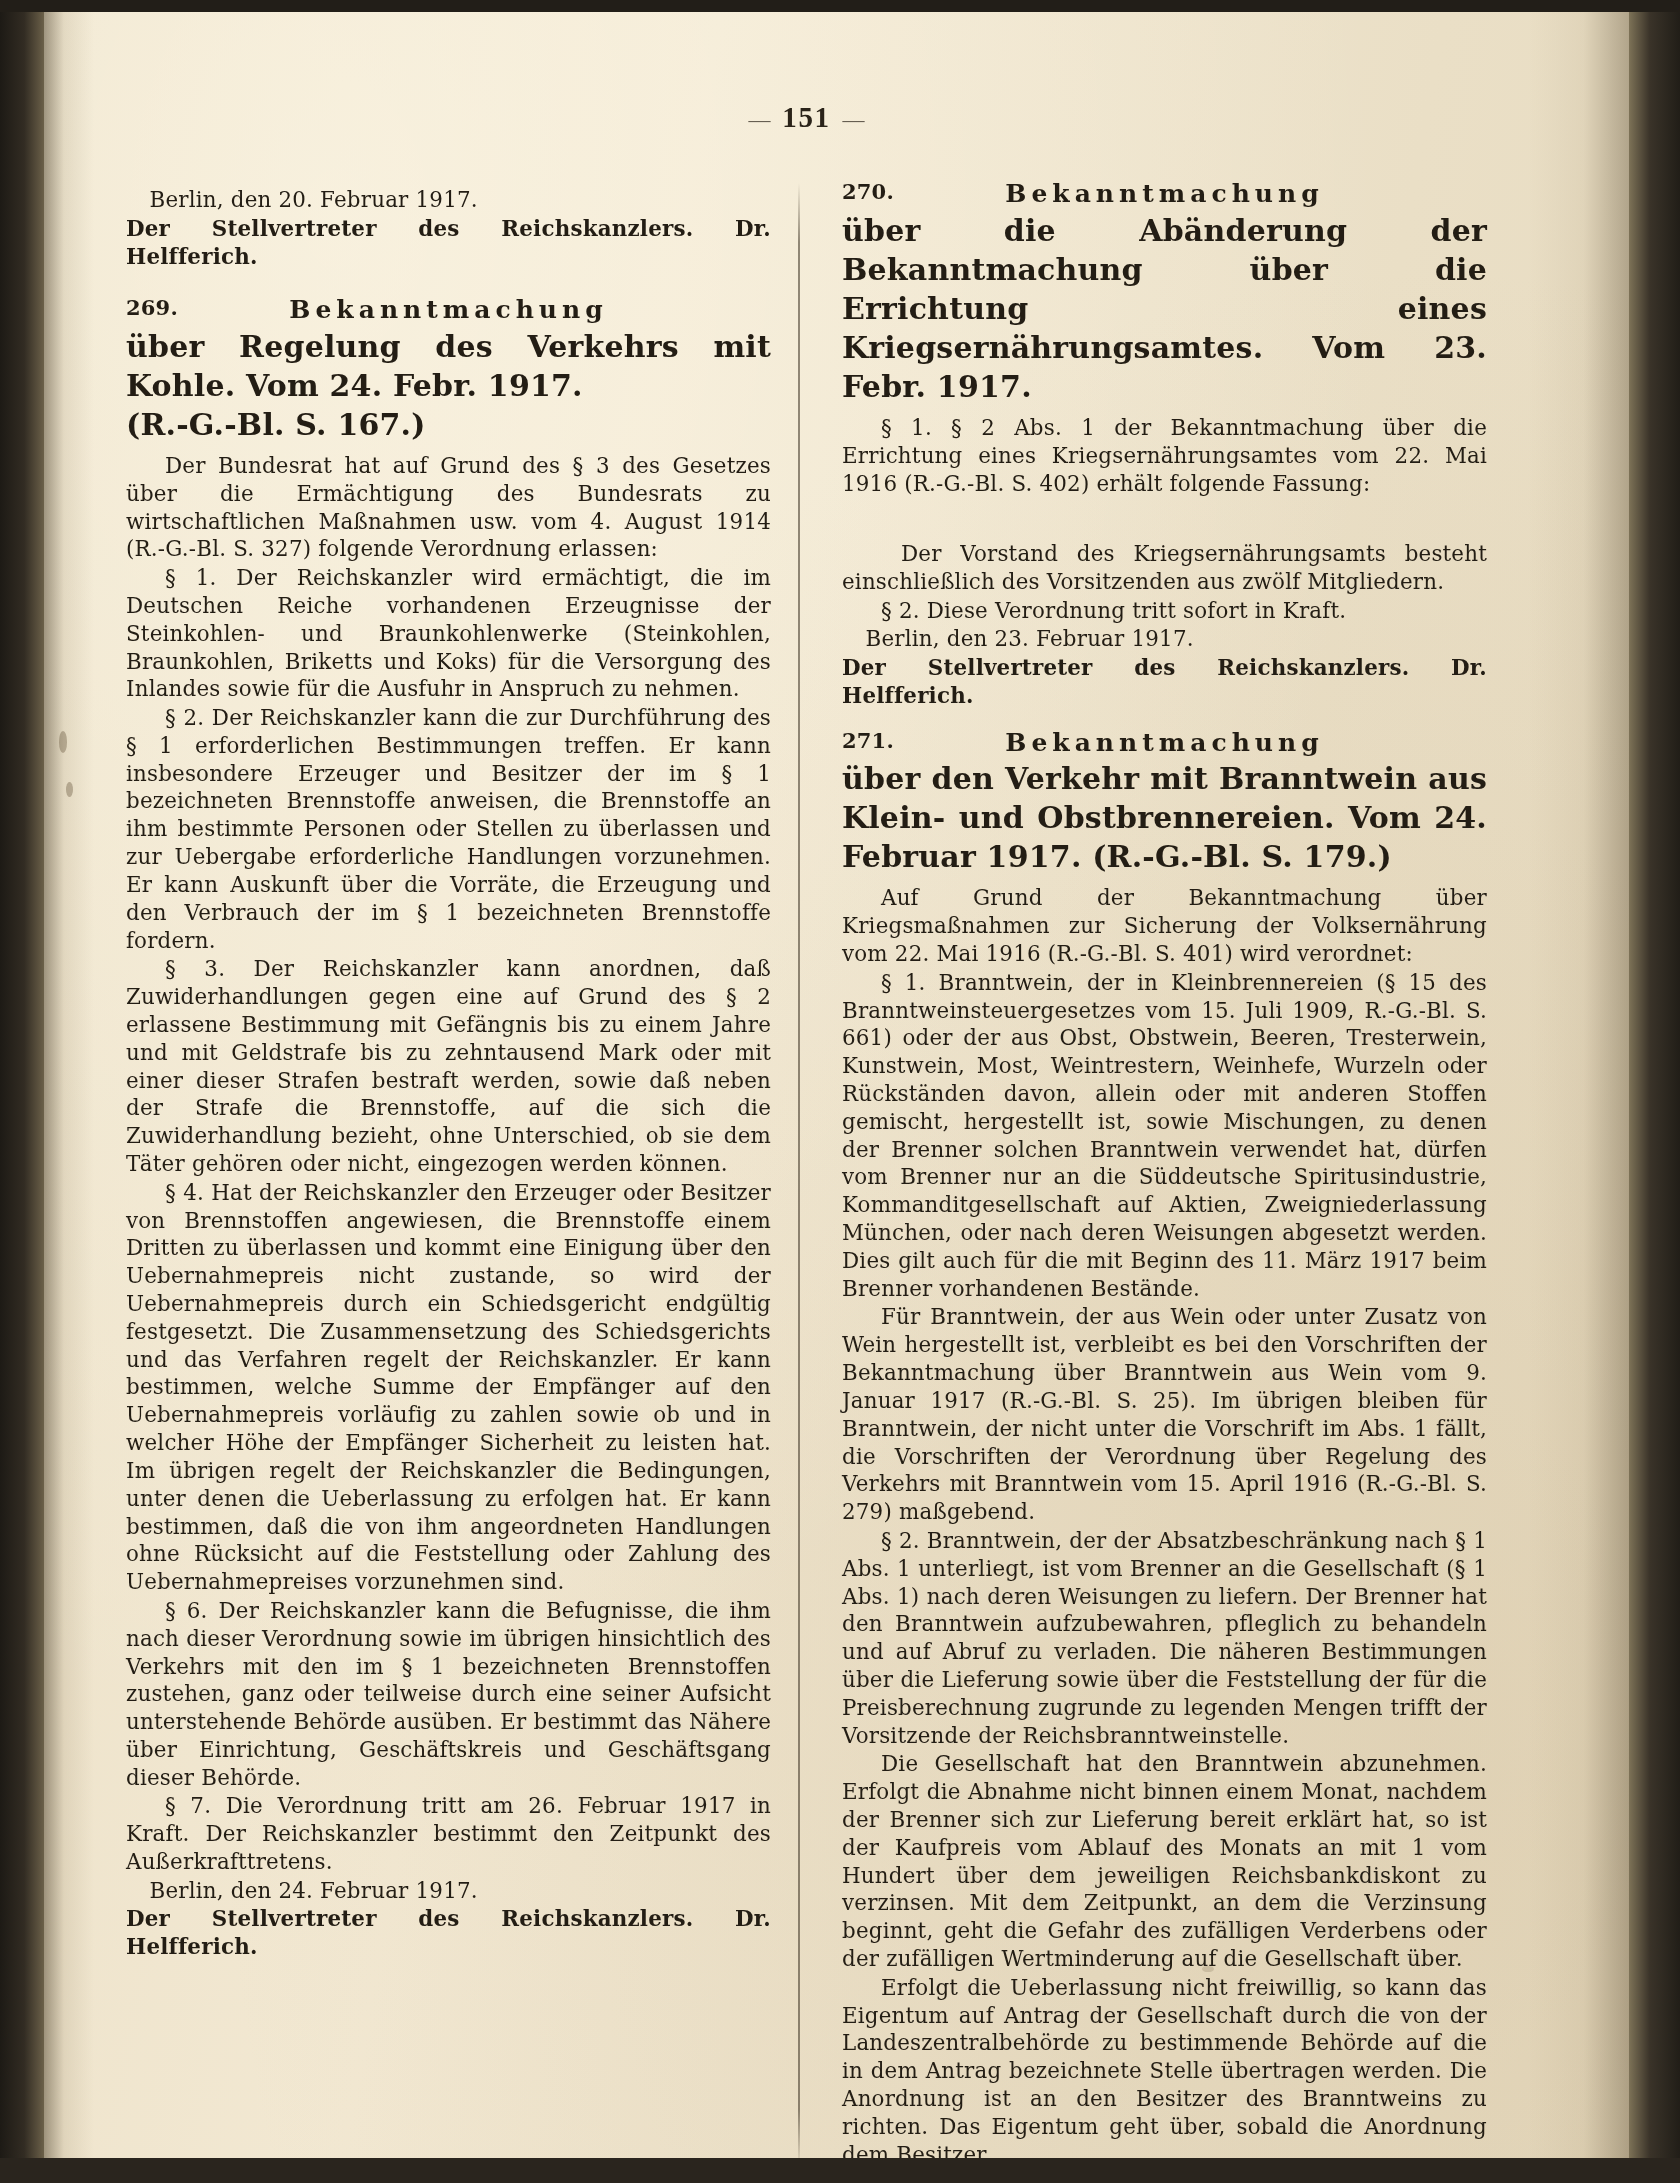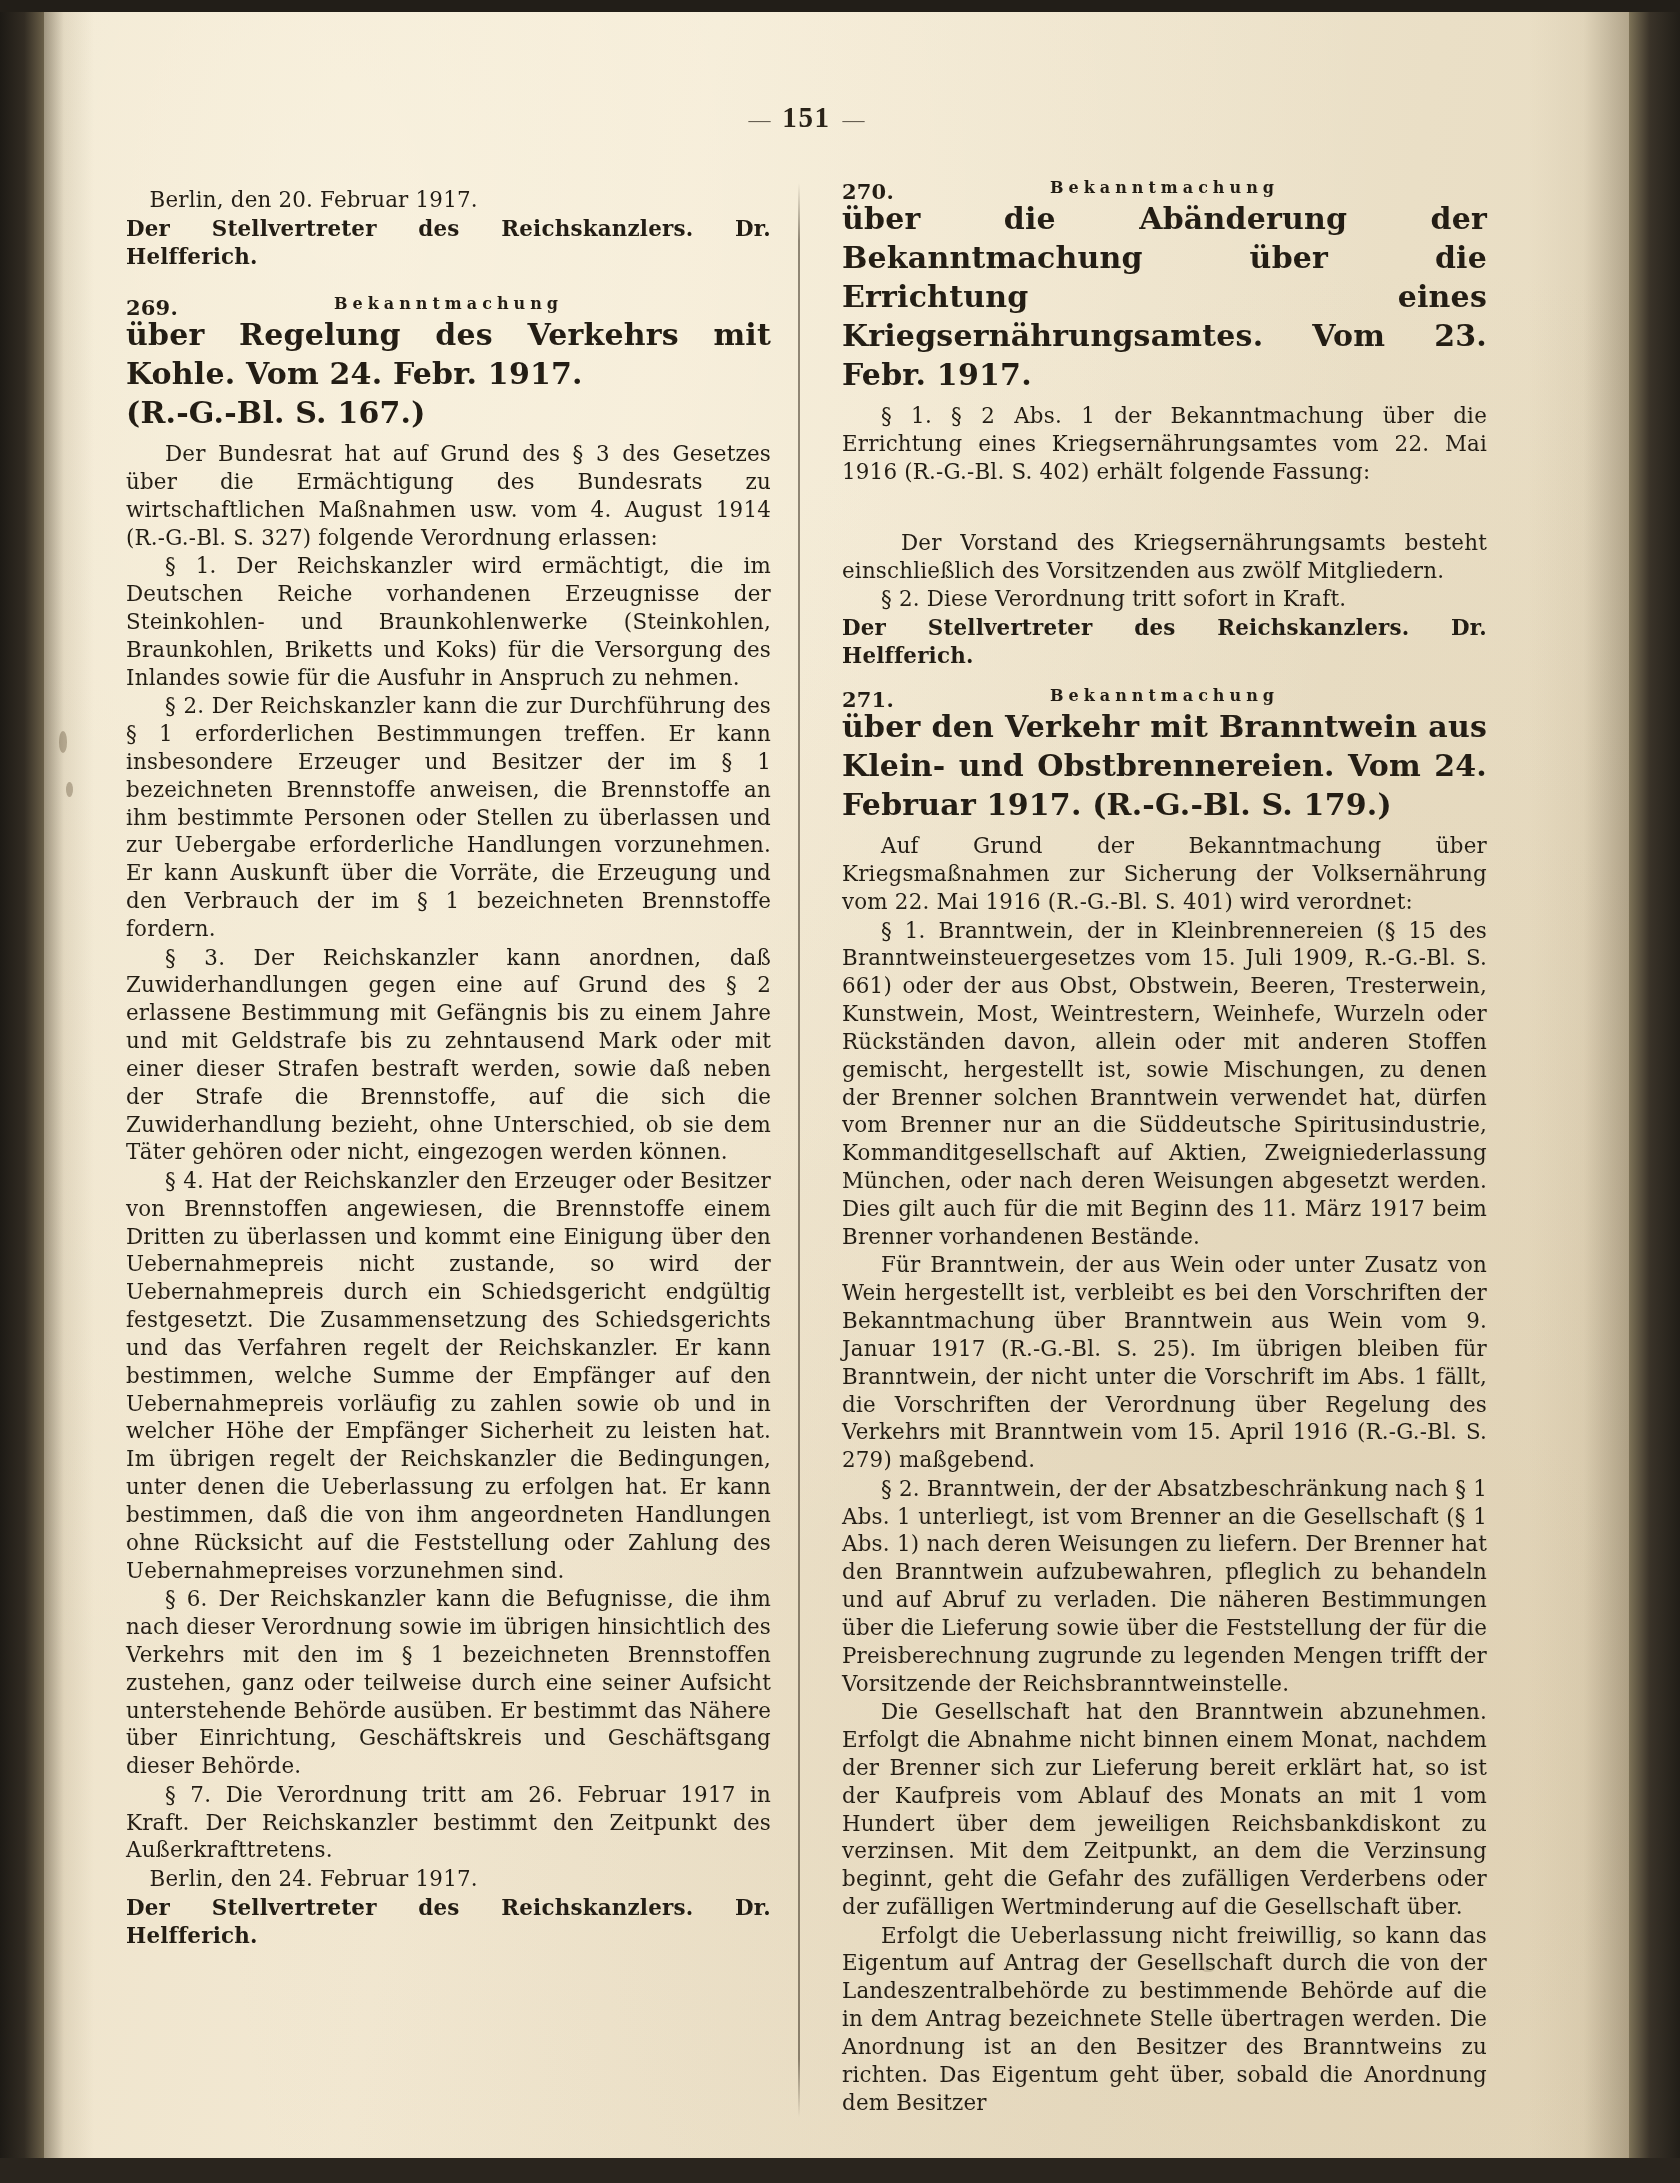--- a/index.html
+++ b/index.html
@@ -92,21 +92,21 @@
     margin: 5px 8.4px 0 8.4px;
   }
   p { margin: 0; }
   .para { text-indent: 39px; margin-bottom: 0.8px; }
   .noindent { text-indent: 0; }
   .center { text-align: center; text-indent: 0; }
   .title-line {
     text-align: center;
     font-weight: bold;
     letter-spacing: 5px;
-    font-size: 16px;
+    font-size: 25px;
     text-indent: 0;
   }
   .heading-bold {
     font-weight: bold;
     text-align: justify;
     text-indent: 0;
     font-size: 30px;
   }
   .num-head {
     position: relative;
@@ -182,20 +182,21 @@
         <div class="num-head" style="margin-top:0;">
           <span class="num">270.</span>
           <div class="title-line">Bekanntmachung</div>
         </div>
         <p class="heading-bold">über die Abänderung der Bekanntmachung über die Errichtung eines Kriegsernährungsamtes. Vom 23. Febr. 1917.</p>
 
         <div class="gap-s"></div>
         <p class="para">§ 1.  § 2 Abs. 1 der Bekanntmachung über die Errichtung eines Kriegsernährungsamtes vom 22. Mai 1916 (R.-G.-Bl. S. 402) erhält folgende Fassung:</p>
         <p class="para" style="text-indent:59px;margin-top:43px;">Der Vorstand des Kriegsernährungsamts besteht einschließlich des Vorsitzenden aus zwölf Mitgliedern.</p>
         <p class="para">§ 2.  Diese Verordnung tritt sofort in Kraft.</p>
+        <p class="para noindent" style="text-indent:23.5px;">Berlin, den 23. Februar 1917.</p>
         <p class="sig">Der Stellvertreter des Reichskanzlers.  Dr. Helfferich.</p>
 
         <div class="gap-s"></div>
         <div class="num-head">
           <span class="num">271.</span>
           <div class="title-line">Bekanntmachung</div>
         </div>
         <p class="heading-bold">über den Verkehr mit Branntwein aus Klein- und Obstbrennereien. Vom 24. Februar 1917. (R.-G.-Bl. S. 179.)</p>
 
         <div class="gap-s"></div>

